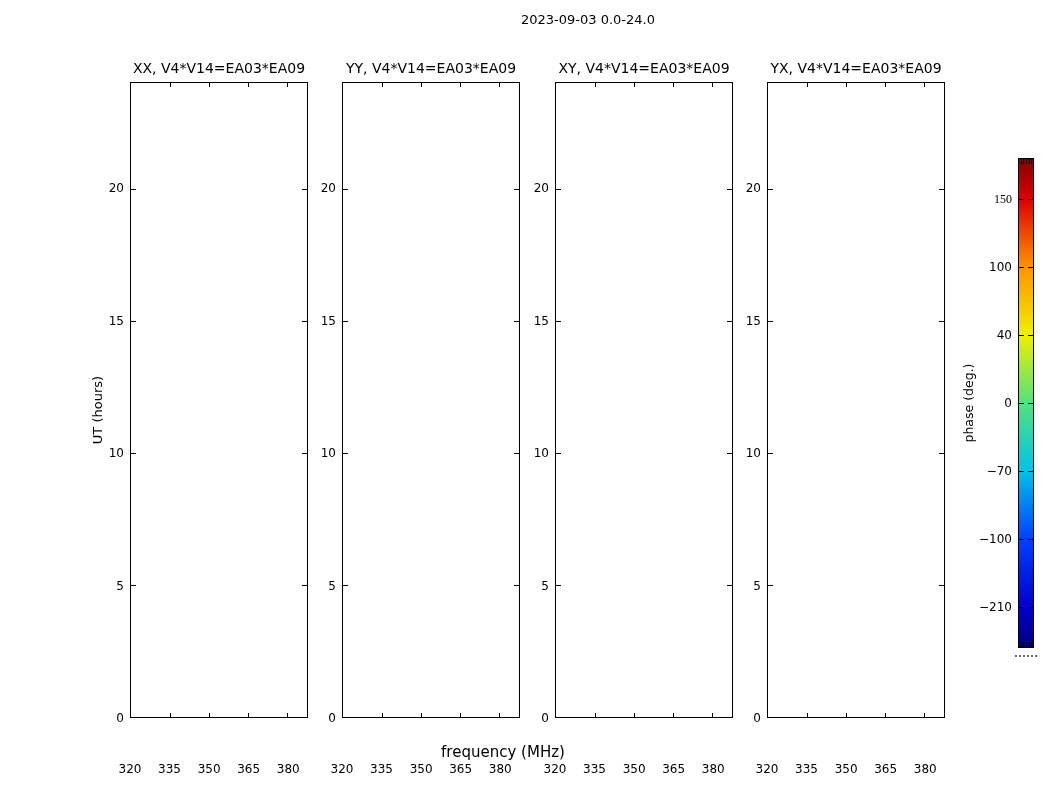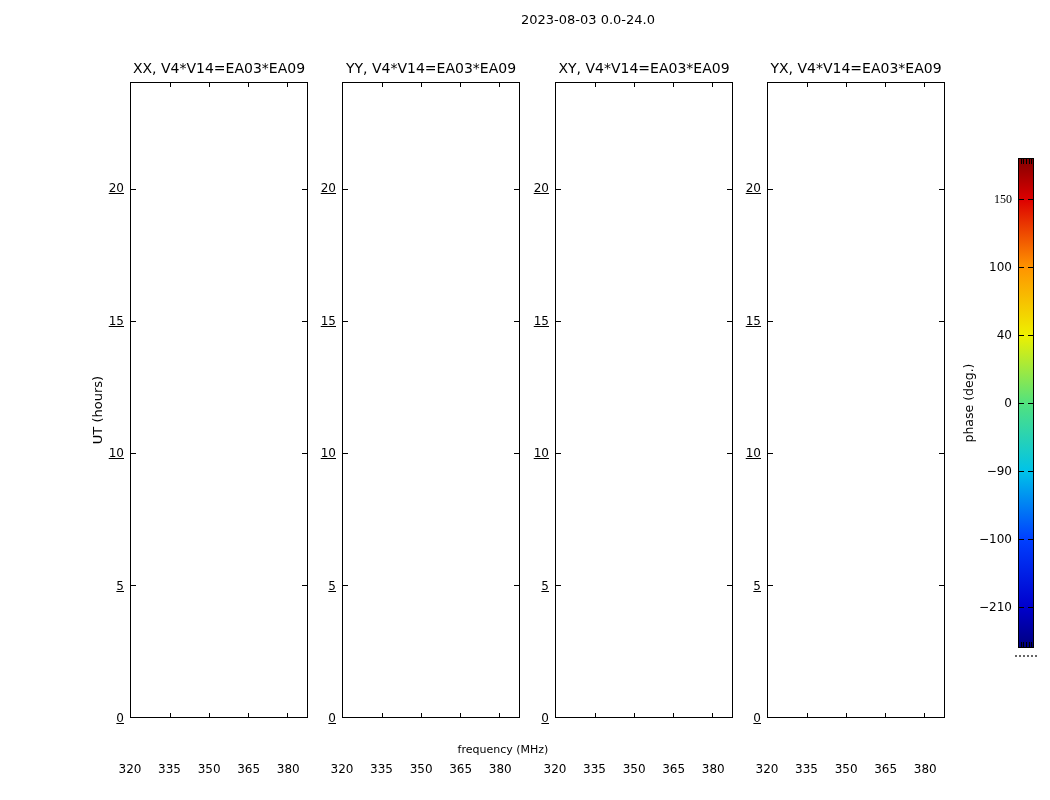--- a/index.html
+++ b/index.html
@@ -21,25 +21,25 @@
     position:absolute; top:82px; left:0; width:178px; height:636px;
     border:1px solid #000; box-sizing:border-box; background:#fff;
   }
   .tickmark{position:absolute; background:#000;}
   .xticklabel{
     position:absolute; top:762px; transform:translateX(-50%);
     font-size:12px; line-height:14px; white-space:nowrap;
   }
   .yticklabel{
     position:absolute; left:-33px; width:27px; text-align:right;
-    font-size:12px; line-height:16px;text-decoration:underline;
+    font-size:12px; line-height:16px;
   }
   .xlab{
     position:absolute; top:743px; left:503px; transform:translateX(-50%);
-    font-size:11px; white-space:nowrap;text-align:right;
+    font-size:15px; white-space:nowrap;text-align:right;
   }
   .ylab{
     position:absolute; top:410px; left:97px;
     transform:translate(-50%,-50%) rotate(-90deg);
     font-size:13px; white-space:nowrap;
   }
   .cb-strip{
     position:absolute; left:1018px; top:158px; width:16px; height:490px;
     border:1px solid #000; box-sizing:border-box;
   }
@@ -55,21 +55,21 @@
   .cb-dots{
     position:absolute; left:1015px; top:655px; width:22px; height:0;
     border-top:2px dotted #666;
   }
 </style>
 </head>
 <body>
 
 <div class="fig">
 
-  <div class="fig-title">2023-08-03 0.0-24.0</div>
+  <div class="fig-title">2023-09-03 0.0-24.0</div>
 
   <div class="ylab">UT (hours)</div>
   <div class="xlab">frequency (MHz)</div>
 
   <div class="panel" style="left:130px">
     <div class="ptitle">XX, V4*V14=EA03*EA09</div>
     <div class="frame">
         <div class="tickmark" style="left: 39.1111px; bottom: 0px; width: 1px; height: 4px;"></div>
         <div class="tickmark" style="left: 39.1111px; top: 0px; width: 1px; height: 4px;"></div>
         <div class="tickmark" style="left: 78.2222px; bottom: 0px; width: 1px; height: 4px;"></div>
@@ -200,21 +200,21 @@
   <div class="cb-dots"></div>
 
 <div class="tickmark" style="left: 1019px; top: 607.167px; width: 5px; height: 1px;"></div>
     <div class="tickmark" style="left: 1028px; top: 607.167px; width: 5px; height: 1px;"></div>
     <div class="cb-ticklabel" style="top: 599.167px;">−210</div>
     <div class="tickmark" style="left: 1019px; top: 539.111px; width: 5px; height: 1px;"></div>
     <div class="tickmark" style="left: 1028px; top: 539.111px; width: 5px; height: 1px;"></div>
     <div class="cb-ticklabel" style="top: 531.111px;">−100</div>
     <div class="tickmark" style="left: 1019px; top: 471.056px; width: 5px; height: 1px;"></div>
     <div class="tickmark" style="left: 1028px; top: 471.056px; width: 5px; height: 1px;"></div>
-    <div class="cb-ticklabel" style="top: 463.056px;">−90</div>
+    <div class="cb-ticklabel" style="top: 463.056px;">−70</div>
     <div class="tickmark" style="left: 1019px; top: 403px; width: 5px; height: 1px;"></div>
     <div class="tickmark" style="left: 1028px; top: 403px; width: 5px; height: 1px;"></div>
     <div class="cb-ticklabel" style="top: 395px;">0</div>
     <div class="tickmark" style="left: 1019px; top: 334.944px; width: 5px; height: 1px;"></div>
     <div class="tickmark" style="left: 1028px; top: 334.944px; width: 5px; height: 1px;"></div>
     <div class="cb-ticklabel" style="top: 326.944px;">40</div>
     <div class="tickmark" style="left: 1019px; top: 266.889px; width: 5px; height: 1px;"></div>
     <div class="tickmark" style="left: 1028px; top: 266.889px; width: 5px; height: 1px;"></div>
     <div class="cb-ticklabel" style="top: 258.889px;">100</div>
     <div class="tickmark" style="left: 1019px; top: 198.833px; width: 5px; height: 1px;"></div>

